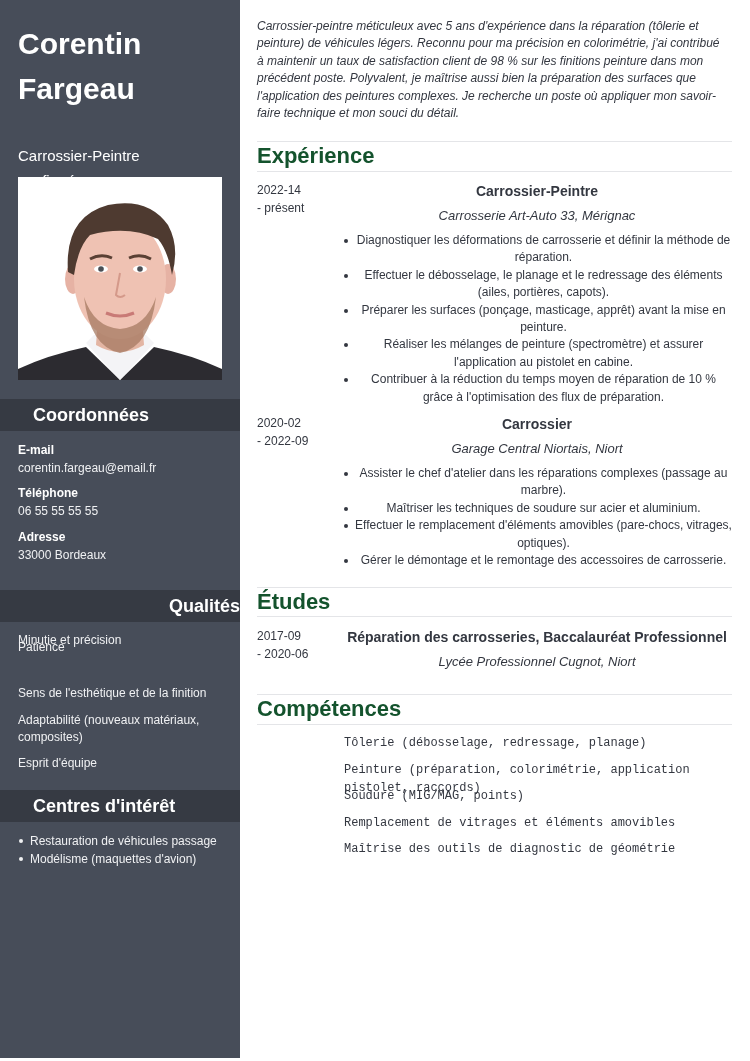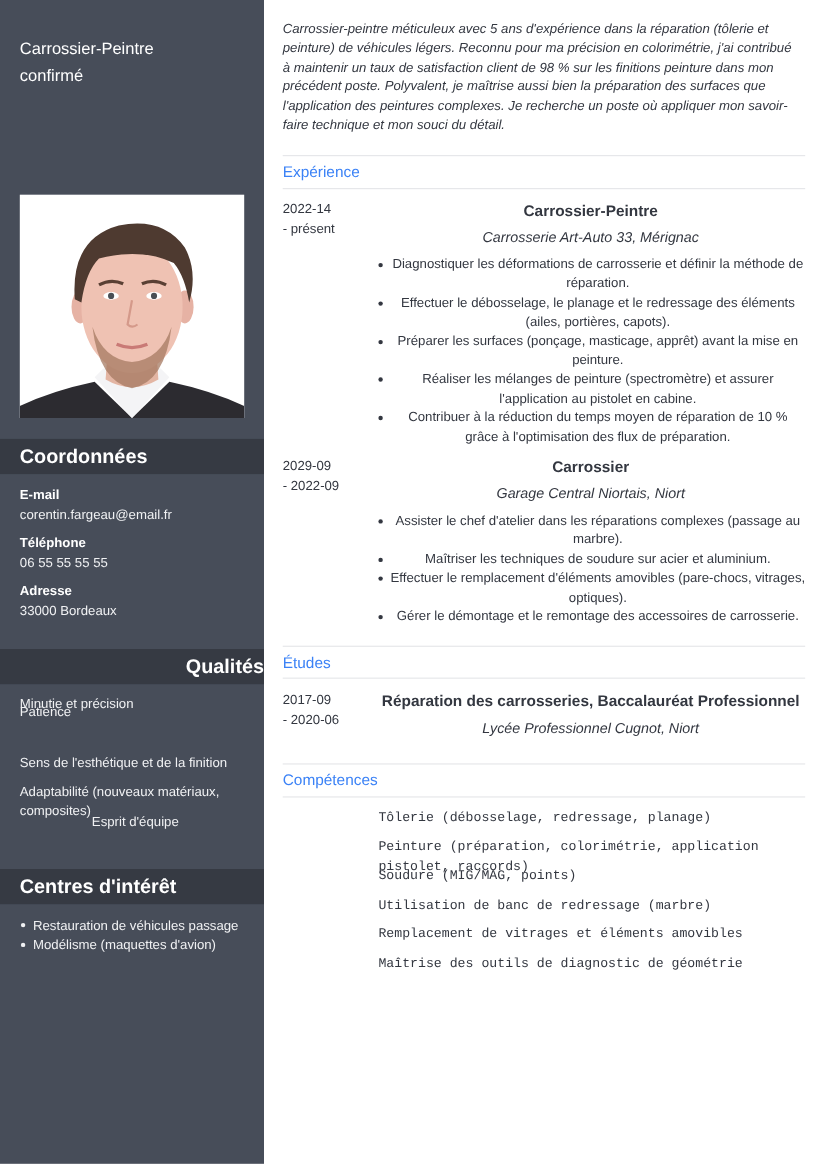--- a/index.html
+++ b/index.html
@@ -18,51 +18,55 @@
     padding: 4px 18px 0 18px;
     font-size: 15px; line-height: 25px; color: #ffffff; margin-top: 28px;
   }
   .photo {
     position: absolute; left: 18px; top: 177px; width: 204px; height: 203px;
     background: #ffffff; overflow: hidden;
   }
   .side-section-head {
     position: absolute; left: 0; width: 240px; height: 32px;
     background: #363a43; color: #ffffff;
-    font-size: 18px; font-weight: bold; line-height: 32px; padding-left: 18px;
+    font-size: 18px; font-weight: bold; line-height: 32px; padding-left: 33px;
   }
   .contact-block { position: absolute; left: 18px; width: 210px; }
   .contact-label { font-size: 12px; font-weight: bold; line-height: 18px; color: #ffffff; }
   .contact-value { font-size: 12px; line-height: 18px; color: #f0f1f3; }
   .quality { position: absolute; left: 18px; width: 210px; font-size: 12px; line-height: 17px; color: #f0f1f3; }
   .interests { position: absolute; left: 18px; top: 832px; width: 215px; list-style: none; }
   .interests li { font-size: 12px; line-height: 18px; color: #f0f1f3; padding-left: 12px; position: relative; }
   .interests li::before { content: ""; position: absolute; left: 1px; top: 7px; width: 4px; height: 4px; border-radius: 50%; background: #f0f1f3; }
 
   .main { position: absolute; left: 257px; top: 0; width: 475px; }
   .summary { position: absolute; top: 18px; left: 0; width: 470px; font-size: 12px; line-height: 17.4px; color: #333740; font-style: italic; }
   .sec-rule { position: absolute; left: 0; width: 475px; height: 1px; background: #e4e5e8; }
-  .sec-title { position: absolute; left: 0; font-size: 14px; font-weight: normal; color: #3b82f6; line-height: 28px; }
+  .sec-title { position: absolute; left: 0; font-size: 22px; font-weight: bold; color: #14532d; line-height: 28px; }
 
   .entry { position: absolute; left: 0; width: 475px; }
   .entry-date { position: absolute; left: 0; top: 0; width: 80px; font-size: 12px; line-height: 18px; color: #333740; }
   .entry-body { position: absolute; left: 85px; top: 0; width: 390px; text-align: center; }
   .entry-title { font-size: 14px; font-weight: bold; line-height: 20px; color: #333740; }
   .entry-org { font-size: 13px; font-style: italic; line-height: 20px; color: #333740; margin-top: 5px; }
   .entry-list { list-style: none; margin-top: 6px; }
   .entry-list li { font-size: 12px; line-height: 17.4px; color: #333740; padding-left: 13px; position: relative; }
   .entry-list li::before { content: ""; position: absolute; left: 2px; top: 7px; width: 4px; height: 4px; border-radius: 50%; background: #333740; }
 
   .skills { position: absolute; left: 87px; top: 734px; width: 388px; list-style: none; font-family: Liberation Mono, monospace; }
   .skills li { font-size: 12px; line-height: 18px; height: 26.5px; color: #333740; }
 </style>
 </head>
 <body>
 
 <aside class="sidebar">
+  <div class="name">
+    <div>Corentin</div>
+    <div>Fargeau</div>
+  </div>
   <div class="job-title" style="width:180px;">Carrossier-Peintre confirmé</div>
 
   <div class="photo">
     <svg width="204" height="203" viewBox="0 0 204 203">
       <rect width="204" height="203" fill="#ffffff"></rect>
 
       <path d="M0 203 L0 192 Q30 178 68 170 L102 203 Z" fill="#2c2b30"></path>
       <path d="M204 203 L204 192 Q174 178 136 170 L102 203 Z" fill="#2c2b30"></path>
 
       <path d="M68 166 L102 203 L136 166 L128 158 L76 158 Z" fill="#f4f4f6"></path>
@@ -102,21 +106,21 @@
   <div class="contact-block" style="top:528px;">
     <div class="contact-label">Adresse</div>
     <div class="contact-value">33000 Bordeaux</div>
   </div>
 
   <div class="side-section-head" style="top:590px;text-align:right;">Qualités</div>
   <div class="quality" style="top:632px;">Minutie et précision</div>
   <div class="quality" style="top:639px;">Patience</div>
   <div class="quality" style="top:685px;">Sens de l'esthétique et de la finition</div>
   <div class="quality" style="top:712px; width:185px;">Adaptabilité (nouveaux matériaux, composites)</div>
-  <div class="quality" style="top:739px;text-align:center;">Esprit d'équipe</div>
+  <div class="quality" style="top:755px;">Esprit d'équipe</div>
 
   <div class="side-section-head" style="top:790px;">Centres d'intérêt</div>
   <ul class="interests">
     <li>Restauration de véhicules passage</li>
     <li>Modélisme (maquettes d'avion)</li>
   </ul>
 </aside>
 
 <main class="main">
   <p class="summary">Carrossier-peintre méticuleux avec 5 ans d'expérience dans la réparation (tôlerie et peinture) de véhicules légers. Reconnu pour ma précision en colorimétrie, j'ai contribué à maintenir un taux de satisfaction client de 98 % sur les finitions peinture dans mon précédent poste. Polyvalent, je maîtrise aussi bien la préparation des surfaces que l'application des peintures complexes. Je recherche un poste où appliquer mon savoir-faire technique et mon souci du détail.</p>
@@ -138,21 +142,21 @@
         <li>Effectuer le débosselage, le planage et le redressage des éléments (ailes, portières, capots).</li>
         <li>Préparer les surfaces (ponçage, masticage, apprêt) avant la mise en peinture.</li>
         <li>Réaliser les mélanges de peinture (spectromètre) et assurer l'application au pistolet en cabine.</li>
         <li>Contribuer à la réduction du temps moyen de réparation de 10 % grâce à l'optimisation des flux de préparation.</li>
       </ul>
     </div>
   </div>
 
   <div class="entry" style="top:414px;">
     <div class="entry-date">
-      <div>2029-09</div>
+      <div>2020-02</div>
       <div>- 2022-09</div>
     </div>
     <div class="entry-body">
       <div class="entry-title">Carrossier</div>
       <div class="entry-org">Garage Central Niortais, Niort</div>
       <ul class="entry-list">
         <li>Assister le chef d'atelier dans les réparations complexes (passage au marbre).</li>
         <li>Maîtriser les techniques de soudure sur acier et aluminium.</li>
         <li>Effectuer le remplacement d'éléments amovibles (pare-chocs, vitrages, optiques).</li>
         <li>Gérer le démontage et le remontage des accessoires de carrosserie.</li>
@@ -176,17 +180,16 @@
   </div>
 
   <div class="sec-rule" style="top:694px;"></div>
   <h2 class="sec-title" style="top:695px;">Compétences</h2>
   <div class="sec-rule" style="top:724px;"></div>
 
   <ul class="skills">
     <li>Tôlerie (débosselage, redressage, planage)</li>
     <li>Peinture (préparation, colorimétrie, application pistolet, raccords)</li>
     <li>Soudure (MIG/MAG, points)</li>
-    <li>Utilisation de banc de redressage (marbre)</li>
     <li>Remplacement de vitrages et éléments amovibles</li>
     <li>Maîtrise des outils de diagnostic de géométrie</li>
   </ul>
 </main>
 
 </body></html>

